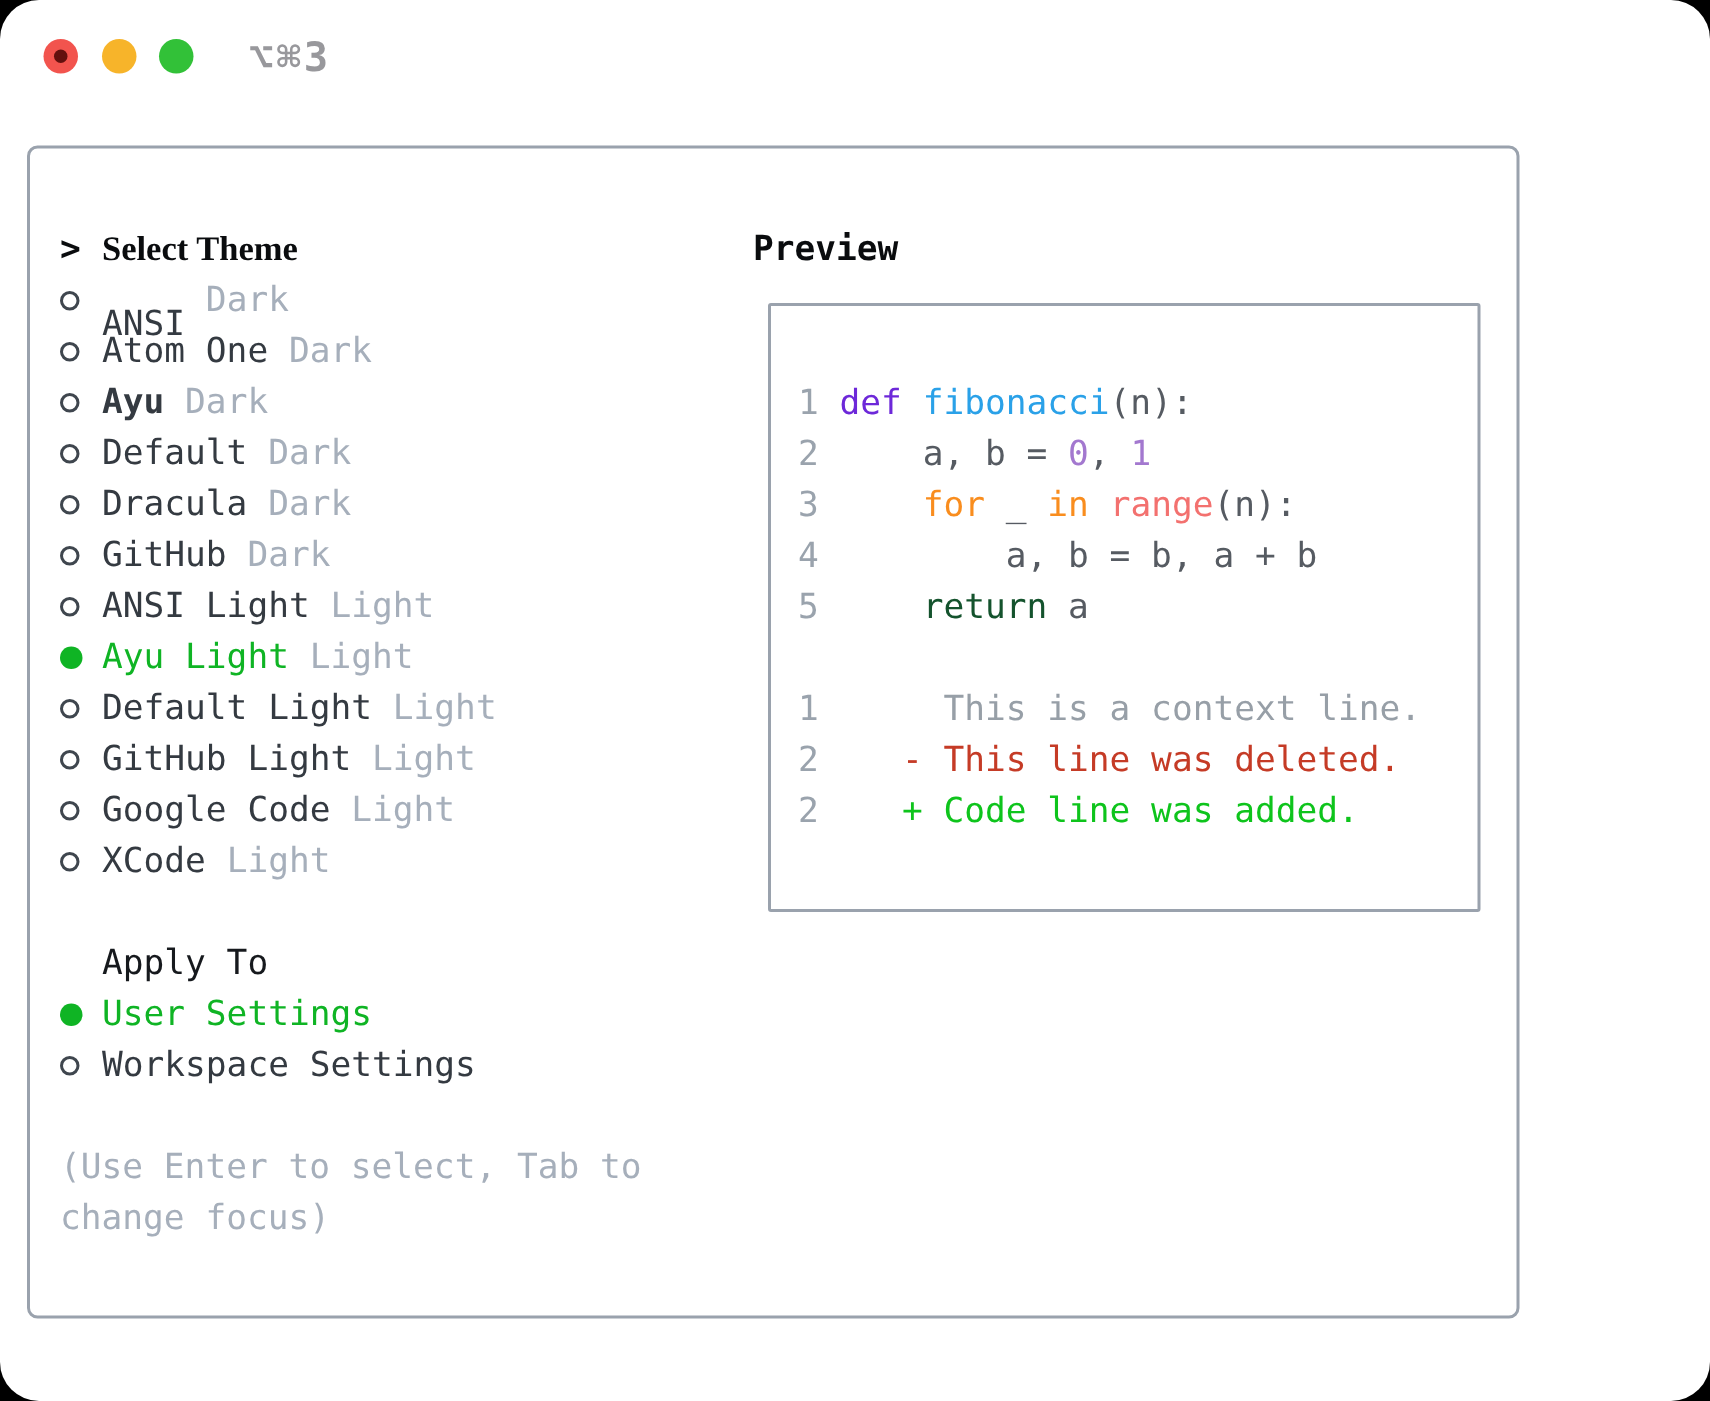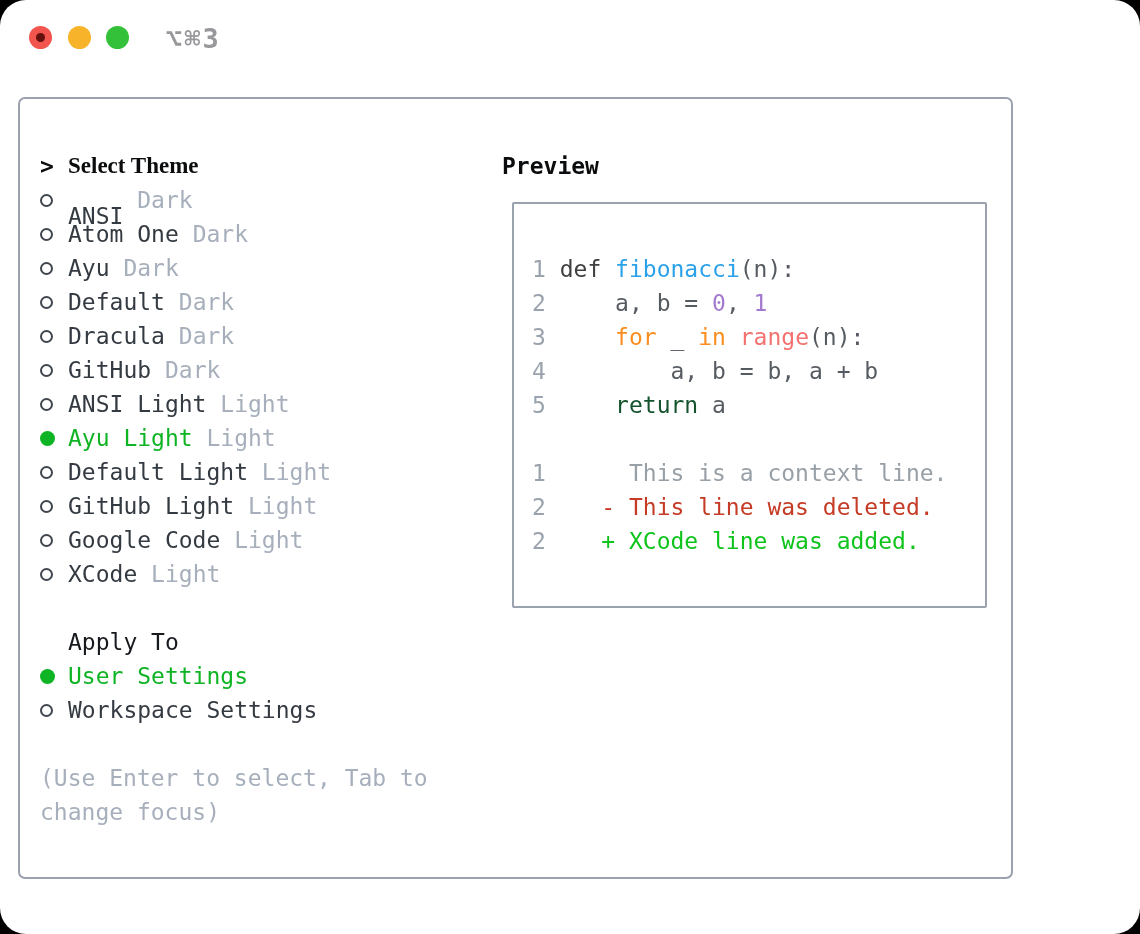--- a/index.html
+++ b/index.html
@@ -73,21 +73,21 @@
   <div class="panel">
 
     <div class="left-col">
       <div class="row">
         <span class="marker"><span class="focus-caret" style="color: rgb(10, 12, 14);">&gt;</span></span><span class="bold-header" style="color: rgb(10, 12, 14);">Select Theme</span>
       </div>
 
       <div id="theme-items">
           <div class="row"><span class="marker"><span class="radio-outline"></span></span><span style="color: rgb(52, 58, 65); margin-top: 32px;">ANSI</span><span style="color: rgb(166, 175, 187);"> Dark</span></div>
           <div class="row"><span class="marker"><span class="radio-outline"></span></span><span style="color: rgb(52, 58, 65);">Atom One</span><span style="color: rgb(166, 175, 187);"> Dark</span></div>
-          <div class="row"><span class="marker"><span class="radio-outline"></span></span><span style="color: rgb(52, 58, 65);">Ayu</span><span style="color: rgb(166, 175, 187);"> Dark</span></div>
+          <div class="row"><span class="marker"><span class="radio-outline"></span></span><span style="color: rgb(52, 58, 65); font-weight: bold;">Ayu</span><span style="color: rgb(166, 175, 187);"> Dark</span></div>
           <div class="row"><span class="marker"><span class="radio-outline"></span></span><span style="color: rgb(52, 58, 65);">Default</span><span style="color: rgb(166, 175, 187);"> Dark</span></div>
           <div class="row"><span class="marker"><span class="radio-outline"></span></span><span style="color: rgb(52, 58, 65);">Dracula</span><span style="color: rgb(166, 175, 187);"> Dark</span></div>
           <div class="row"><span class="marker"><span class="radio-outline"></span></span><span style="color: rgb(52, 58, 65);">GitHub</span><span style="color: rgb(166, 175, 187);"> Dark</span></div>
           <div class="row"><span class="marker"><span class="radio-outline"></span></span><span style="color: rgb(52, 58, 65);">ANSI Light</span><span style="color: rgb(166, 175, 187);"> Light</span></div>
           <div class="row"><span class="marker"><span class="radio-filled" style="background: rgb(15, 180, 36);"></span></span><span style="color: rgb(15, 180, 36);">Ayu Light</span><span style="color: rgb(166, 175, 187);"> Light</span></div>
           <div class="row"><span class="marker"><span class="radio-outline"></span></span><span style="color: rgb(52, 58, 65);">Default Light</span><span style="color: rgb(166, 175, 187);"> Light</span></div>
           <div class="row"><span class="marker"><span class="radio-outline"></span></span><span style="color: rgb(52, 58, 65);">GitHub Light</span><span style="color: rgb(166, 175, 187);"> Light</span></div>
           <div class="row"><span class="marker"><span class="radio-outline"></span></span><span style="color: rgb(52, 58, 65);">Google Code</span><span style="color: rgb(166, 175, 187);"> Light</span></div>
           <div class="row"><span class="marker"><span class="radio-outline"></span></span><span style="color: rgb(52, 58, 65);">XCode</span><span style="color: rgb(166, 175, 187);"> Light</span></div>
         </div>
@@ -108,26 +108,26 @@
       <div id="hint">
           <div class="row" style="color: rgb(166, 175, 187);">(Use Enter to select, Tab to</div>
           <div class="row" style="color: rgb(166, 175, 187);">change focus)</div>
         </div>
     </div>
 
     <div class="preview-heading" style="color: rgb(10, 12, 14);">Preview</div>
 
     <div class="preview-box">
       <div class="code" id="code">
-          <div class="row"><span style="color: rgb(154, 163, 173);">1 </span><span style="color: #404040;">def</span><span style="color: rgb(86, 91, 98);"> </span><span style="color: rgb(42, 161, 232);">fibonacci</span><span style="color: rgb(86, 91, 98);">(n):</span></div>
+          <div class="row"><span style="color: rgb(154, 163, 173);">1 </span><span style="color: #6d28d9;">def</span><span style="color: rgb(86, 91, 98);"> </span><span style="color: rgb(42, 161, 232);">fibonacci</span><span style="color: rgb(86, 91, 98);">(n):</span></div>
           <div class="row"><span style="color: rgb(154, 163, 173);">2 </span><span style="color: rgb(86, 91, 98);">    a, b = </span><span style="color: rgb(163, 120, 207);">0</span><span style="color: rgb(86, 91, 98);">, </span><span style="color: rgb(163, 120, 207);">1</span></div>
           <div class="row"><span style="color: rgb(154, 163, 173);">3 </span><span style="color: rgb(86, 91, 98);">    </span><span style="color: rgb(249, 141, 30);">for</span><span style="color: rgb(86, 91, 98);"> _ </span><span style="color: rgb(249, 141, 30);">in</span><span style="color: rgb(86, 91, 98);"> </span><span style="color: rgb(243, 113, 111);">range</span><span style="color: rgb(86, 91, 98);">(n):</span></div>
           <div class="row"><span style="color: rgb(154, 163, 173);">4 </span><span style="color: rgb(86, 91, 98);">        a, b = b, a + b</span></div>
           <div class="row"><span style="color: rgb(154, 163, 173);">5 </span><span style="color: rgb(86, 91, 98);">    </span><span style="color: #14532d;">return</span><span style="color: rgb(86, 91, 98);"> a</span></div>
           <div class="row">&nbsp;</div>
           <div class="row"><span style="color: rgb(154, 163, 173);">1</span><span style="color: rgb(151, 159, 167);">      This is a context line.</span></div>
           <div class="row"><span style="color: rgb(154, 163, 173);">2</span><span style="color: rgb(86, 91, 98);">    </span><span style="color: rgb(197, 59, 38); margin-top: 38px;">- This line was deleted.</span></div>
-          <div class="row"><span style="color: rgb(154, 163, 173);">2</span><span style="color: rgb(86, 91, 98);">    </span><span style="color: rgb(14, 196, 28);">+ XCode line was added.</span></div>
+          <div class="row"><span style="color: rgb(154, 163, 173);">2</span><span style="color: rgb(86, 91, 98);">    </span><span style="color: rgb(14, 196, 28);">+ Code line was added.</span></div>
         </div>
     </div>
 
   </div>
 </div>
 
 </body></html>

